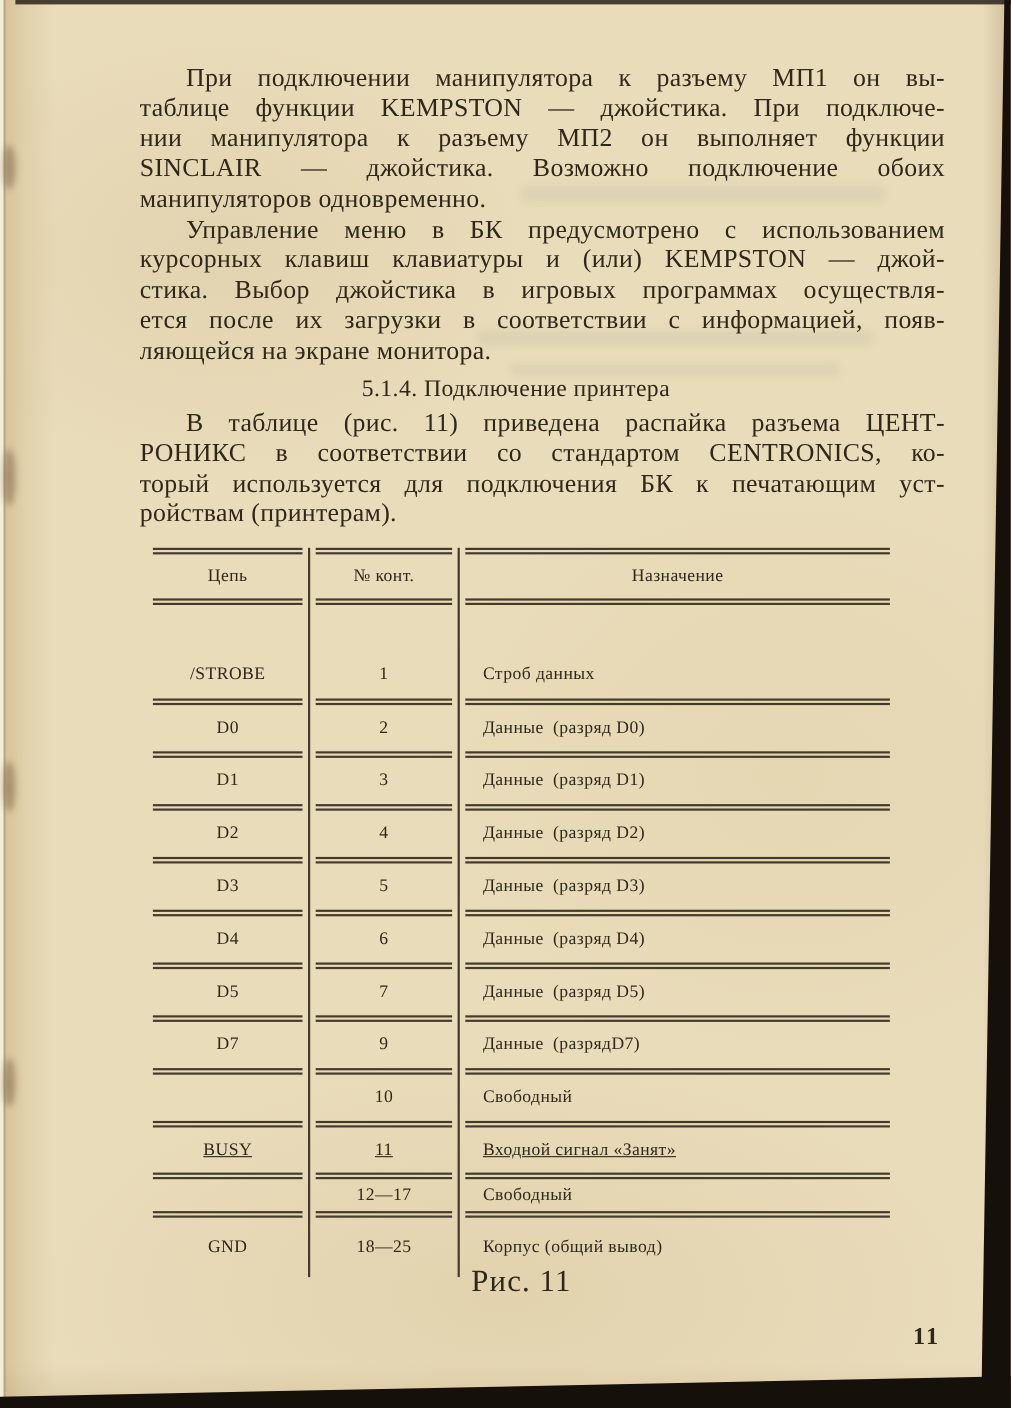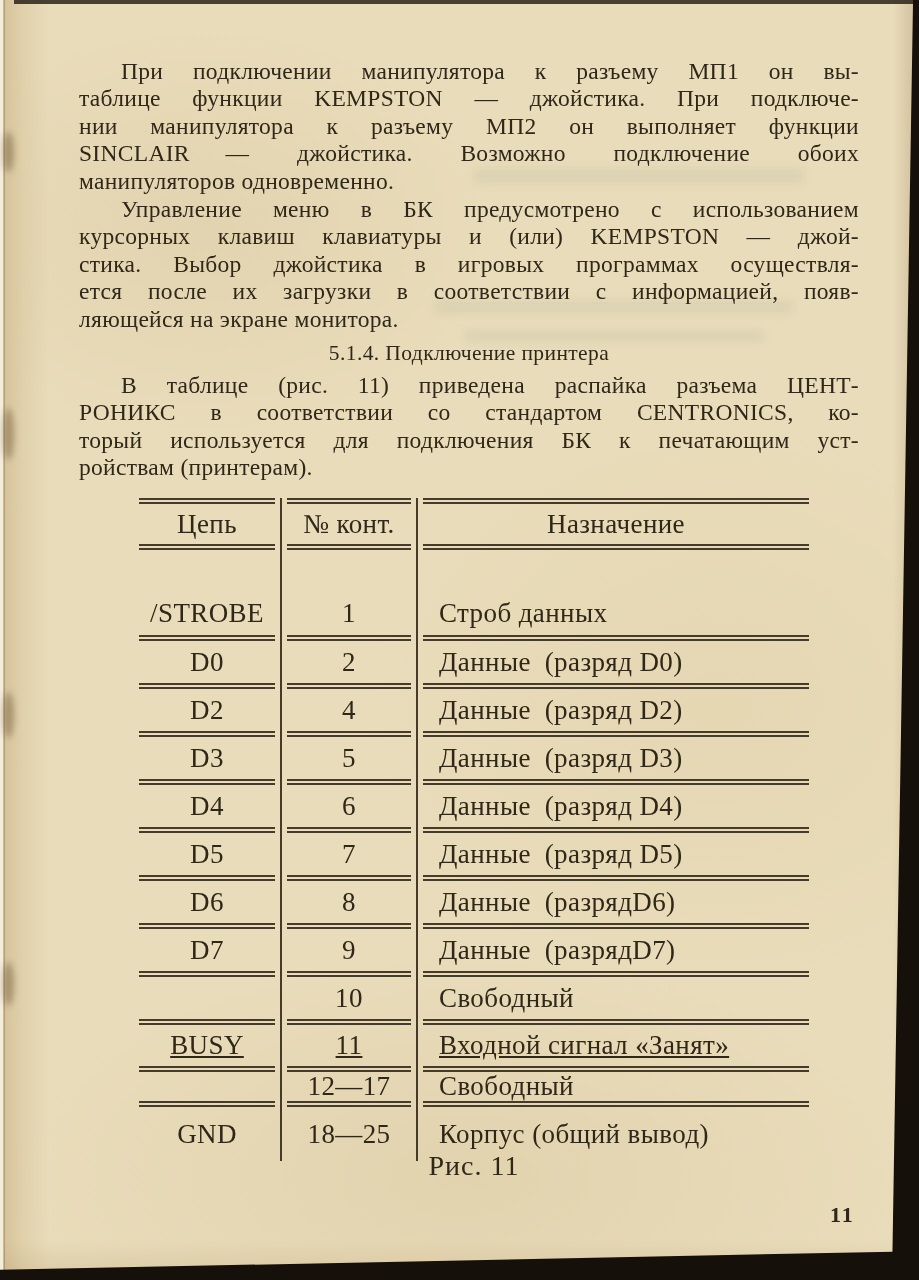--- a/index.html
+++ b/index.html
@@ -32,31 +32,32 @@
   .smudge{position:absolute;left:3px;width:11px;background:rgba(92,70,38,.4);filter:blur(3px);border-radius:50%;}
   .bleed{position:absolute;background:rgba(110,140,120,.10);filter:blur(4px);border-radius:4px;}
 
   
   .para{position:absolute;left:75px;width:780px;}
   .line{
     display:block;height:27.4px;line-height:27.4px;
     font-size:23.5px;letter-spacing:.3px;
     text-align:justify;text-align-last:justify;
     white-space:nowrap;
+    margin-left:48px;
   }
   .line.last{text-align-last:left;}
   .line.indent{text-indent:42px;}
 
   .heading{
     position:absolute;left:75px;width:780px;top:341px;
     font-size:21.5px;font-weight:normal;text-align:center;letter-spacing:.4px;
   }
 
   
-  .ptable{position:absolute;left:135px;top:498px;width:670px;font-size:27px;}
+  .ptable{position:absolute;left:135px;top:498px;width:670px;font-size:16px;}
   .vrule{position:absolute;top:0;bottom:0;width:2px;background:#453b2b;z-index:2;}
   .vrule-1{left:141px;}
   .vrule-2{left:277px;}
   .trow{display:flex;}
   .cell{
     box-sizing:border-box;
     display:flex;align-items:center;justify-content:center;
     border-bottom:6px double #453b2b;
     letter-spacing:.4px;
   }
@@ -132,43 +133,43 @@
             <div class="cell c1">/STROBE</div>
             <div class="cell c2">1</div>
             <div class="cell c3">Строб данных</div>
           </div>
           <div class="trow">
             <div class="cell c1">D0</div>
             <div class="cell c2">2</div>
             <div class="cell c3">Данные (разряд D0)</div>
           </div>
           <div class="trow">
+            <div class="cell c1">D1</div>
+            <div class="cell c2">3</div>
+            <div class="cell c3">Данные (разряд D1)</div>
+          </div>
+          <div class="trow">
             <div class="cell c1">D2</div>
             <div class="cell c2">4</div>
             <div class="cell c3">Данные (разряд D2)</div>
           </div>
           <div class="trow">
             <div class="cell c1">D3</div>
             <div class="cell c2">5</div>
             <div class="cell c3">Данные (разряд D3)</div>
           </div>
           <div class="trow">
             <div class="cell c1">D4</div>
             <div class="cell c2">6</div>
             <div class="cell c3">Данные (разряд D4)</div>
           </div>
           <div class="trow">
             <div class="cell c1">D5</div>
             <div class="cell c2">7</div>
             <div class="cell c3">Данные (разряд D5)</div>
-          </div>
-          <div class="trow">
-            <div class="cell c1">D6</div>
-            <div class="cell c2">8</div>
-            <div class="cell c3">Данные (разрядD6)</div>
           </div>
           <div class="trow">
             <div class="cell c1">D7</div>
             <div class="cell c2">9</div>
             <div class="cell c3">Данные (разрядD7)</div>
           </div>
           <div class="trow">
             <div class="cell c1"></div>
             <div class="cell c2">10</div>
             <div class="cell c3">Свободный</div>

